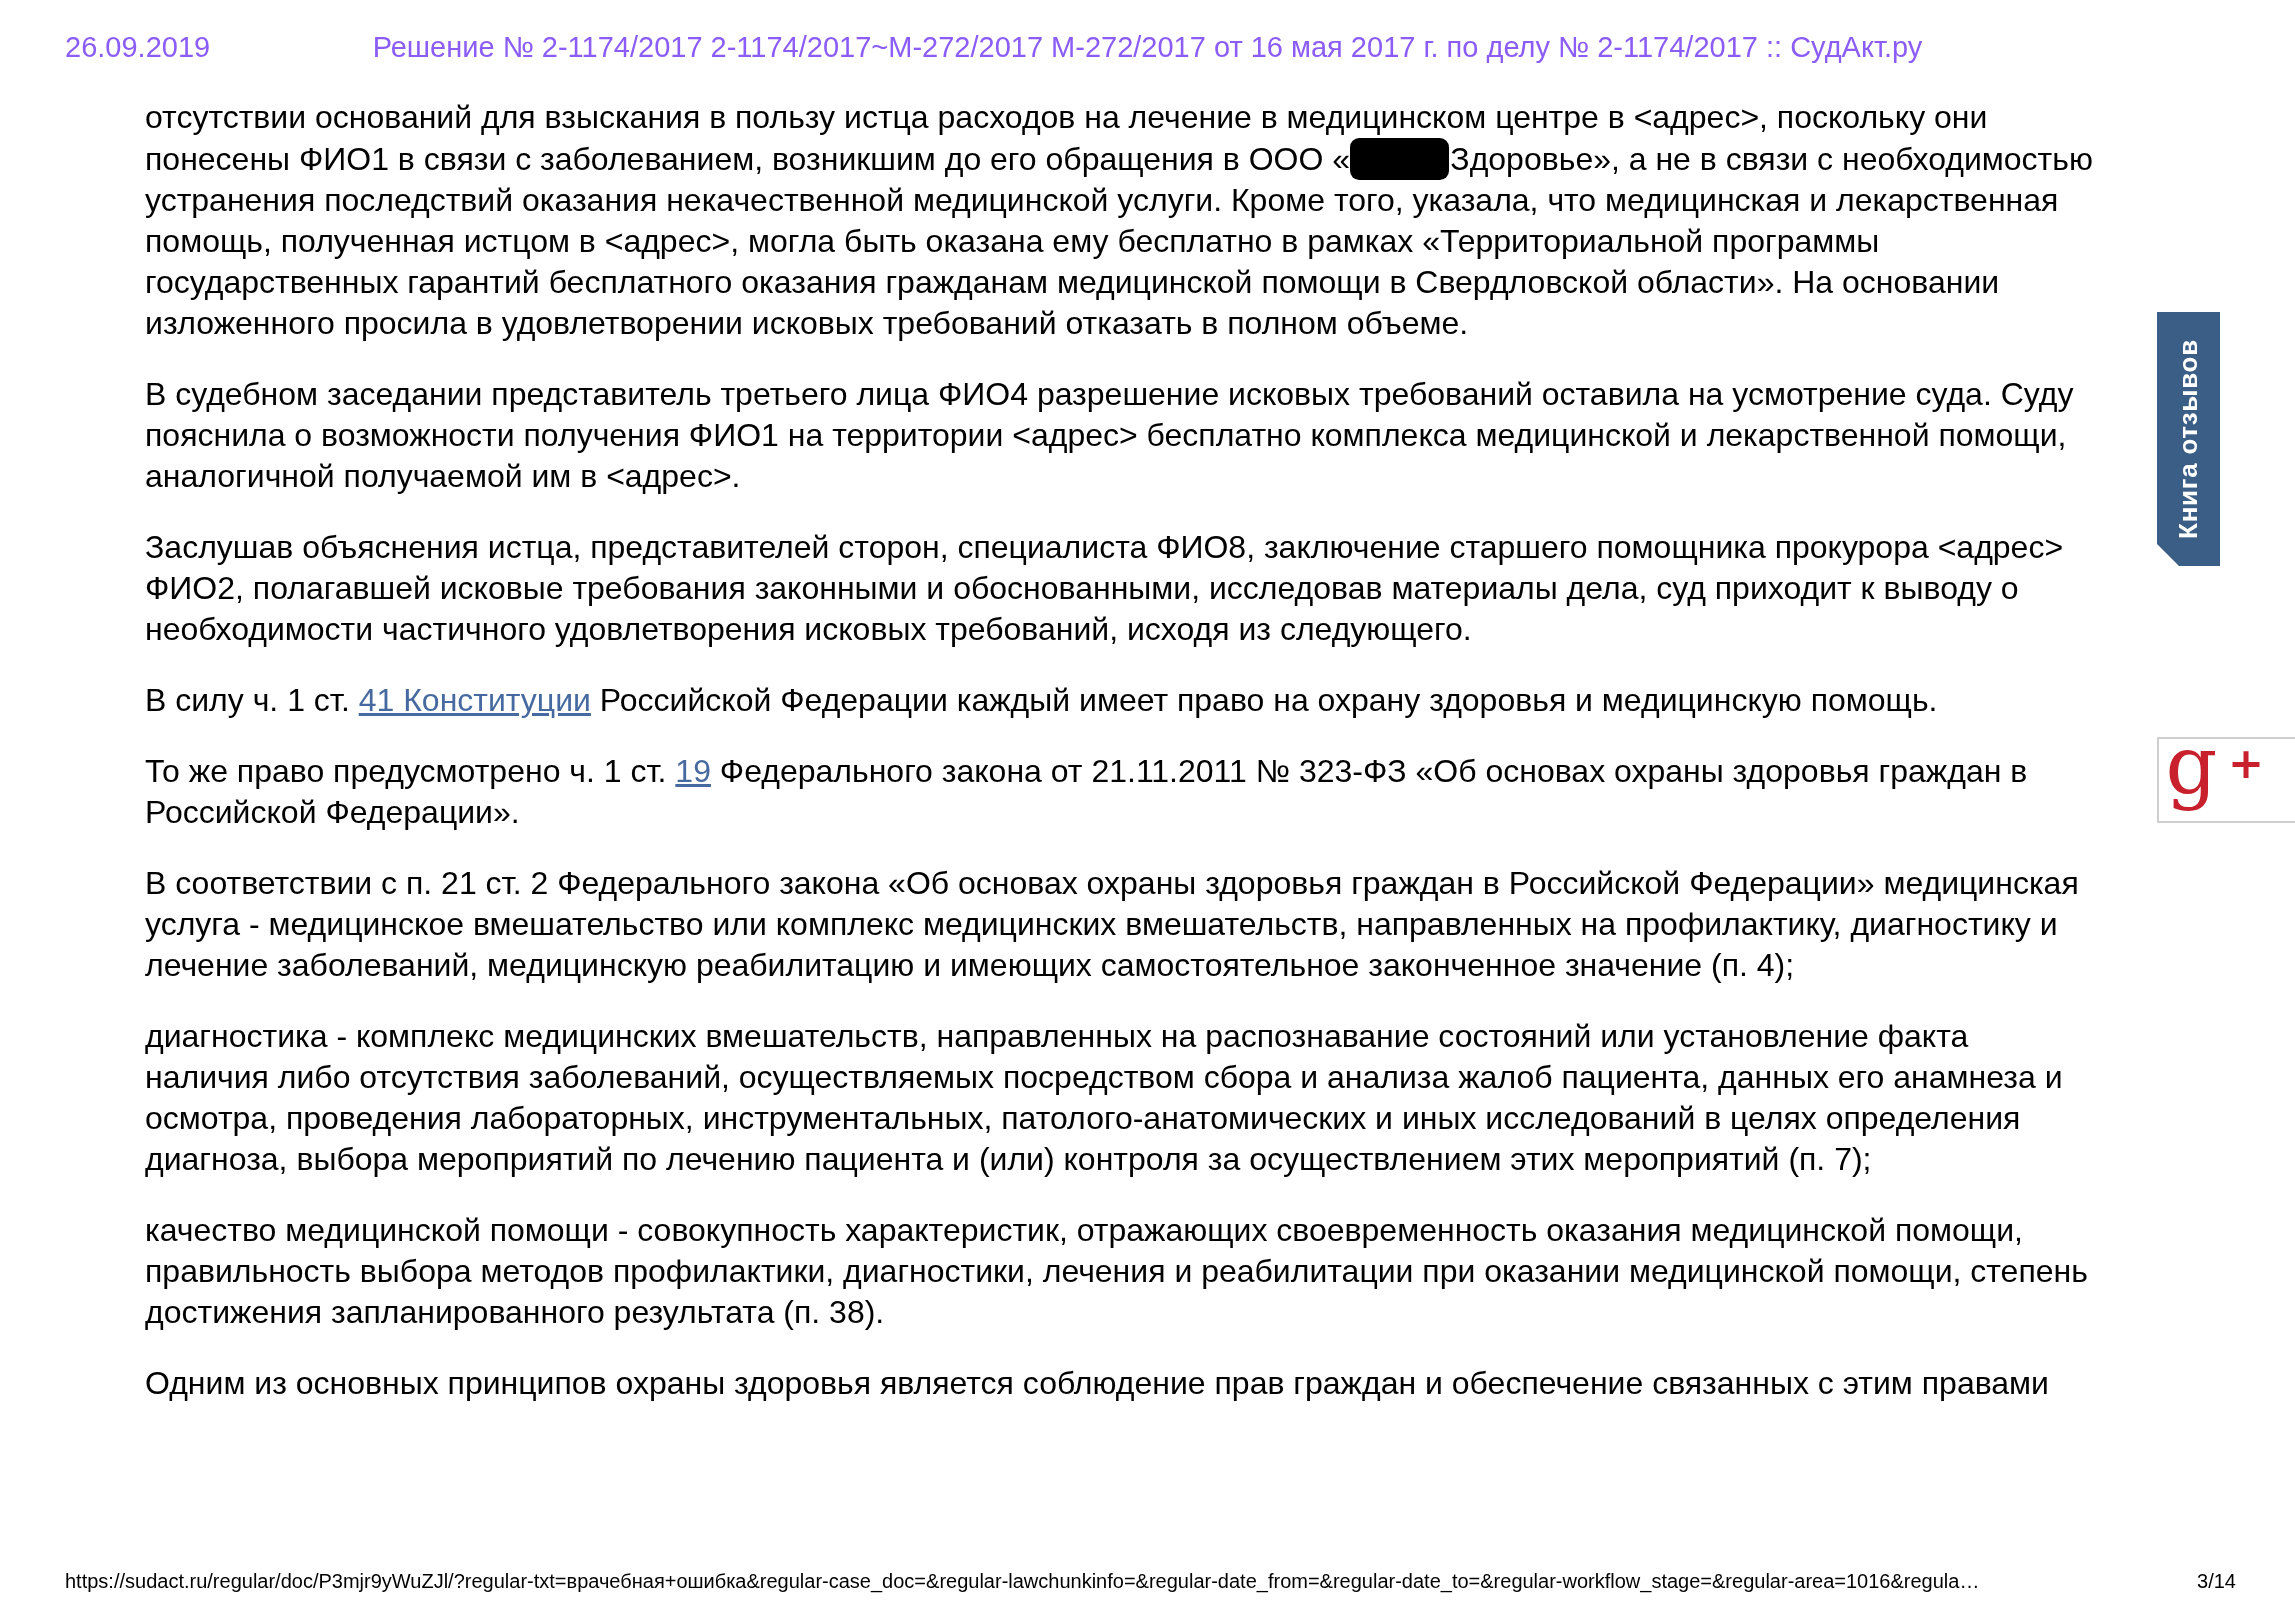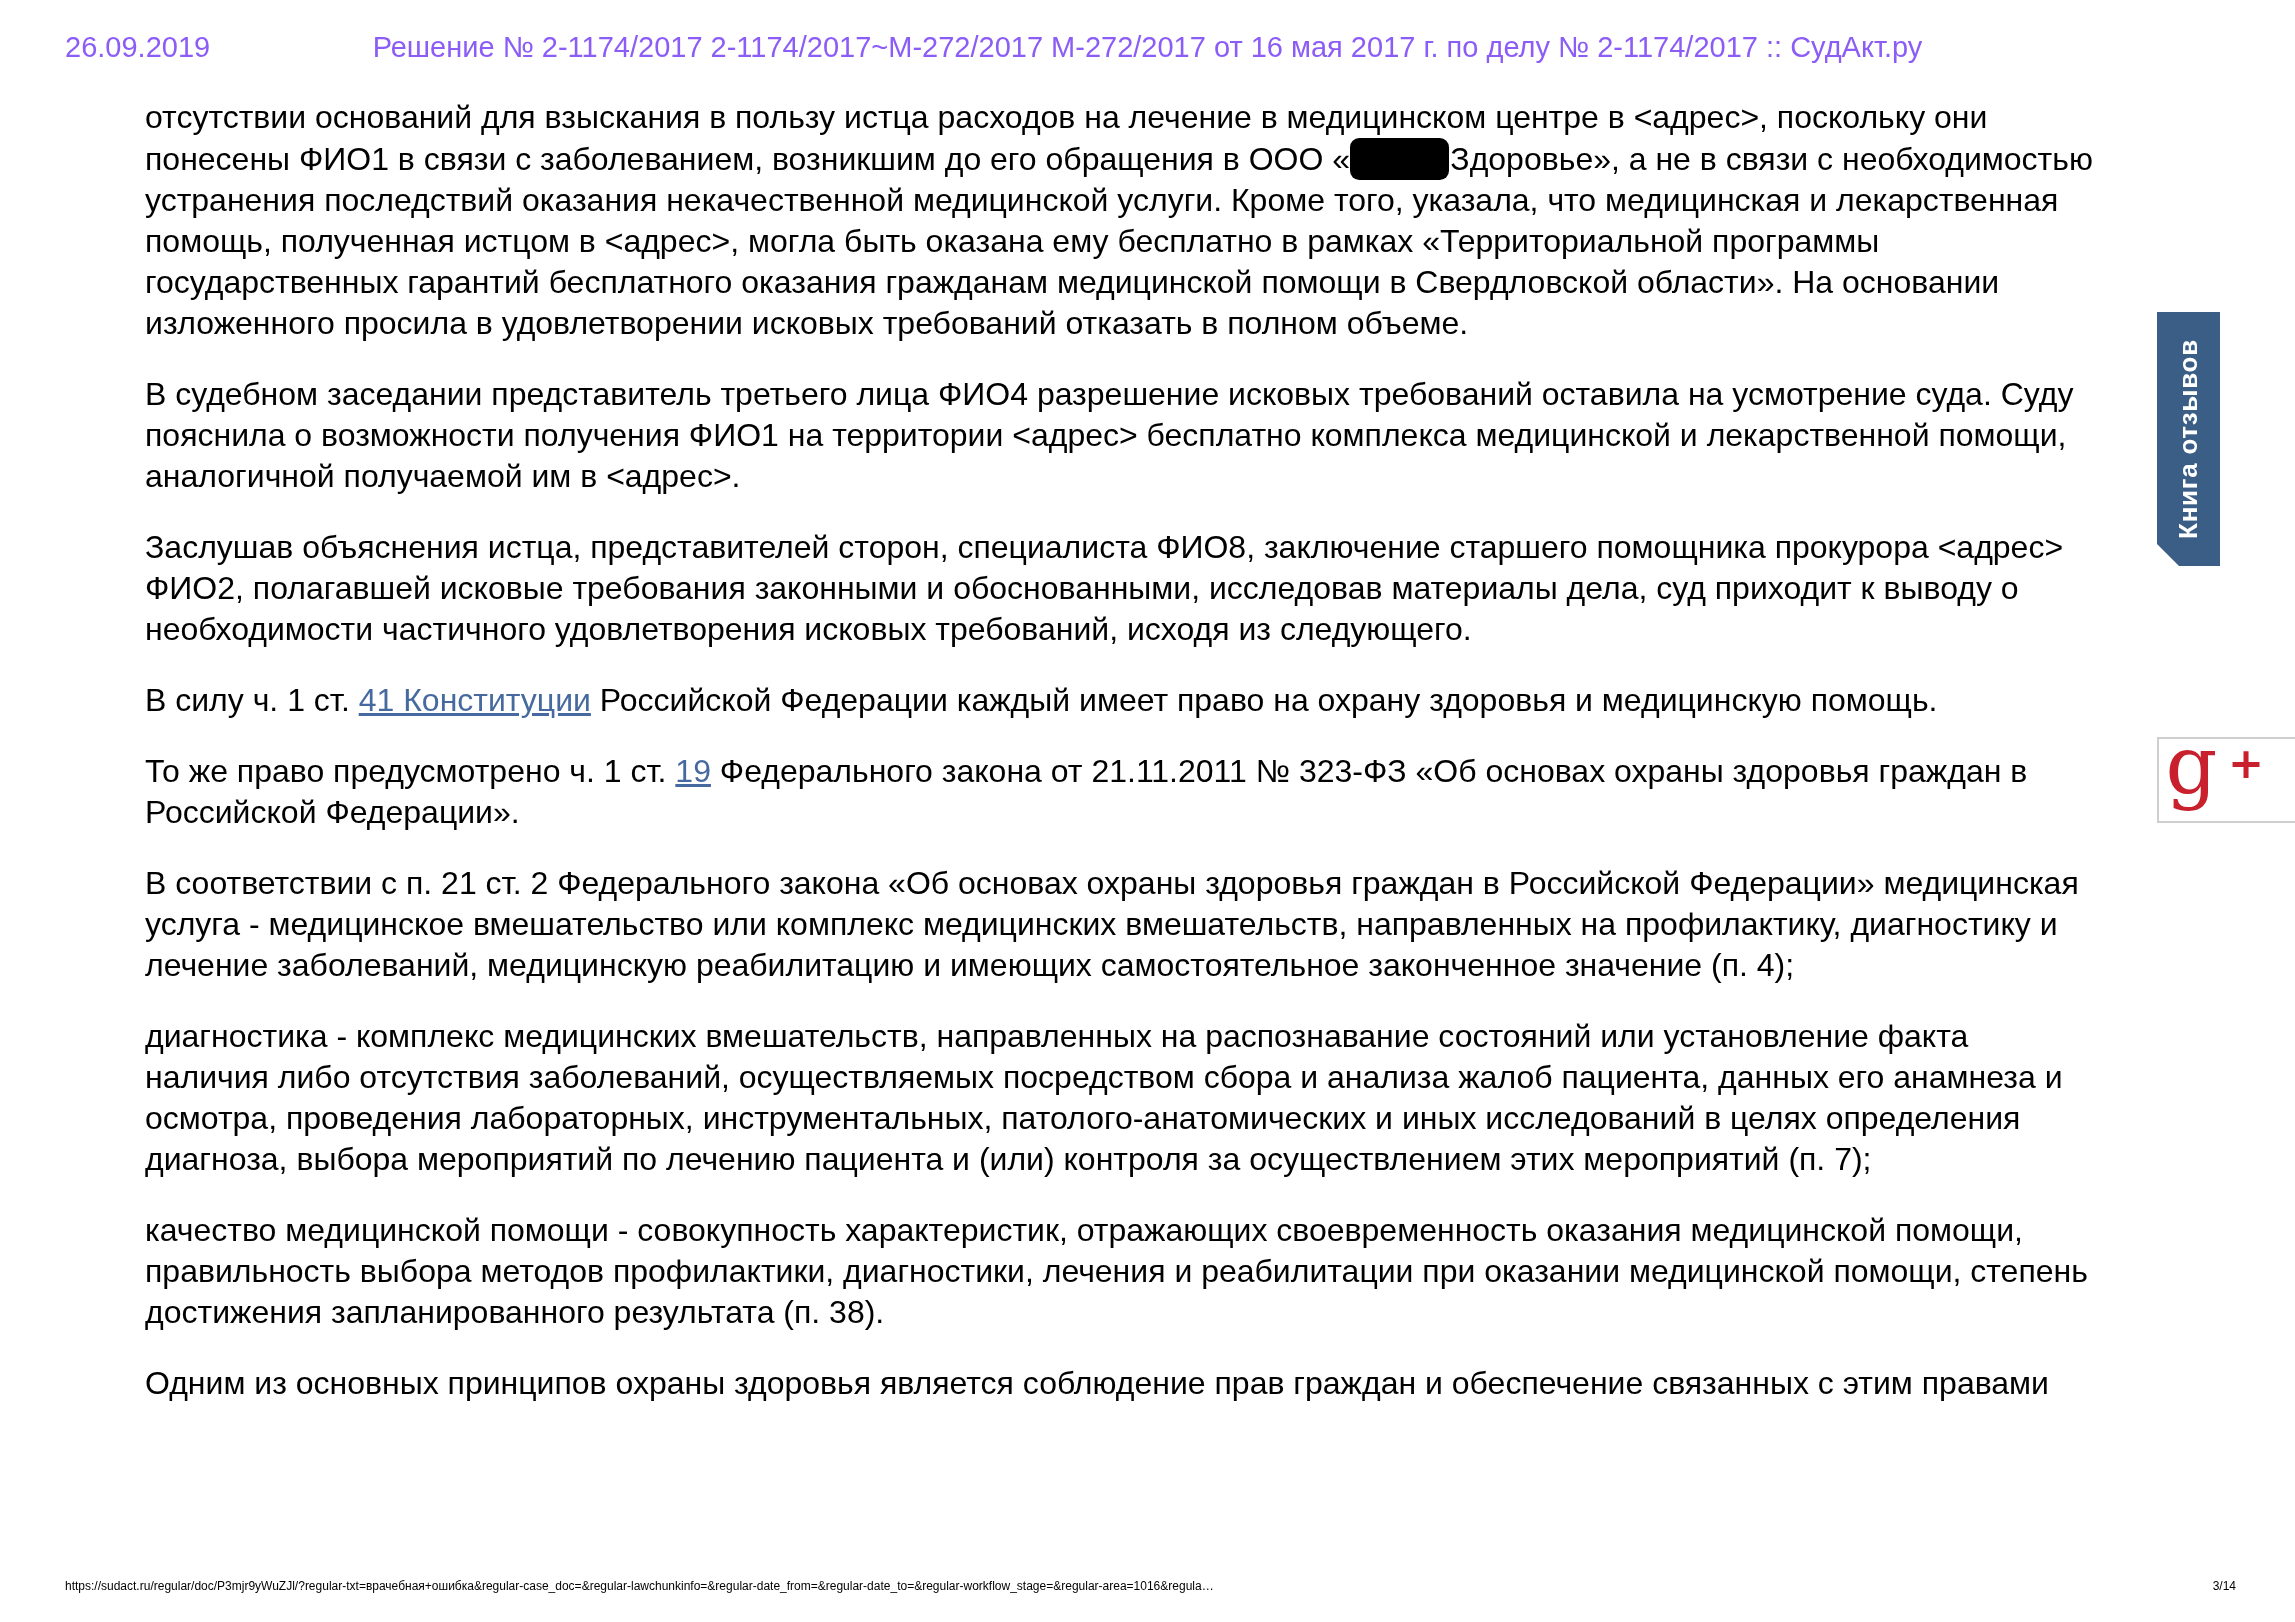--- a/index.html
+++ b/index.html
@@ -120,21 +120,21 @@
 
   
   .footer {
     position: absolute;
     left: 65px;
     right: 59px;
     bottom: 29px;
     display: flex;
     justify-content: space-between;
     align-items: baseline;
-    font-size: 12px;
+    font-size: 20px;
     color: #000;
   }
   .footer .url {
     white-space: nowrap;
     overflow: hidden;
     flex: 0 1 auto;
   }
   .footer .pagenum {
     flex: none;
     margin-left: 18.3px;

